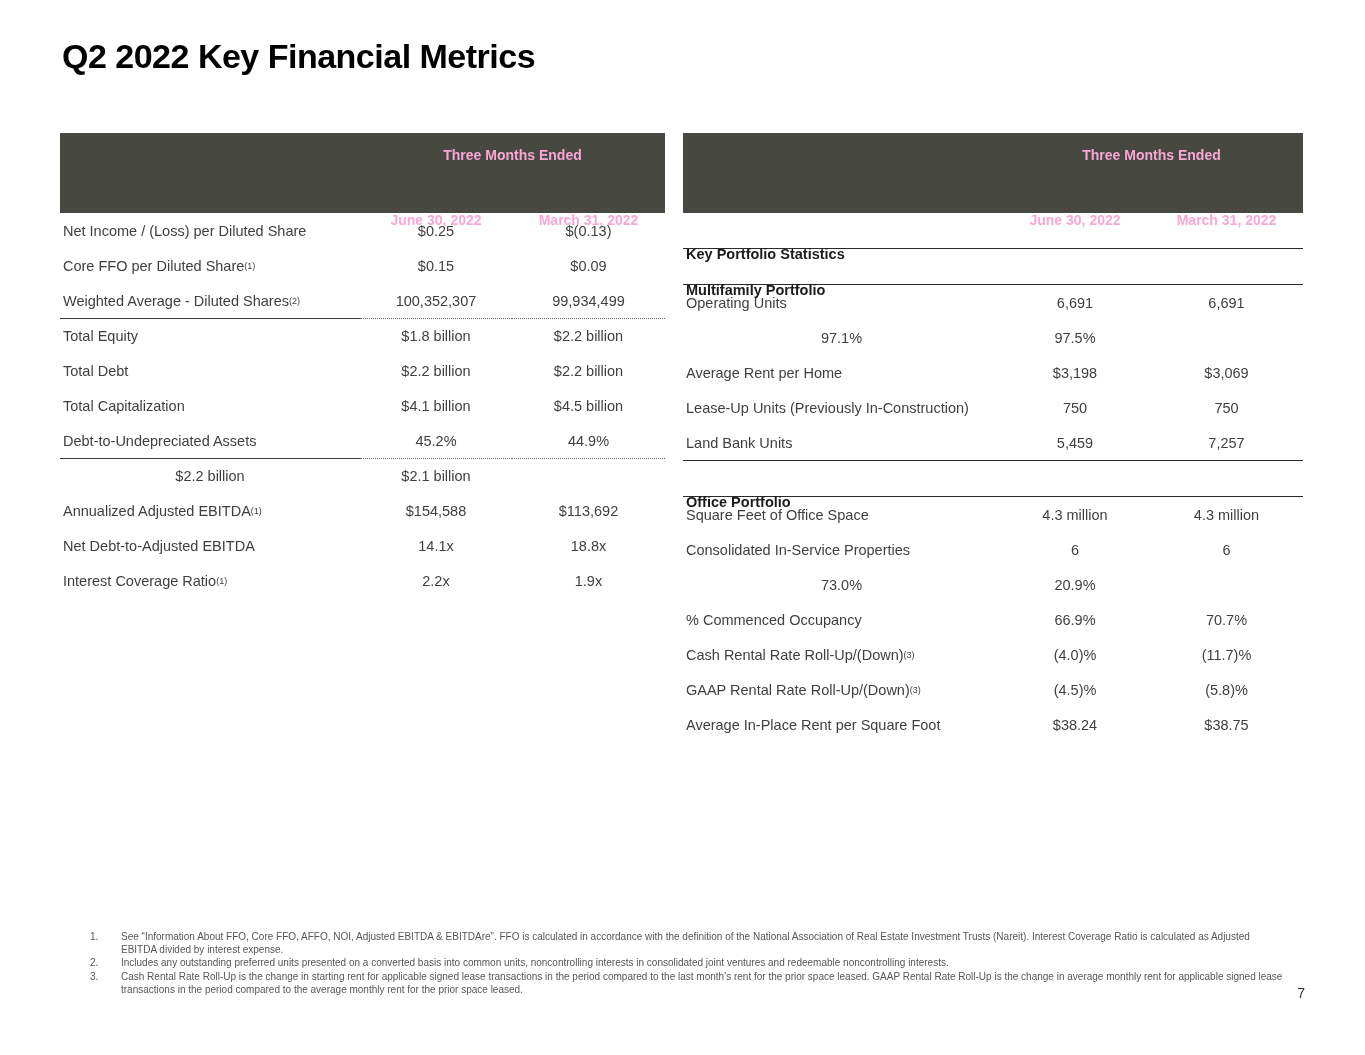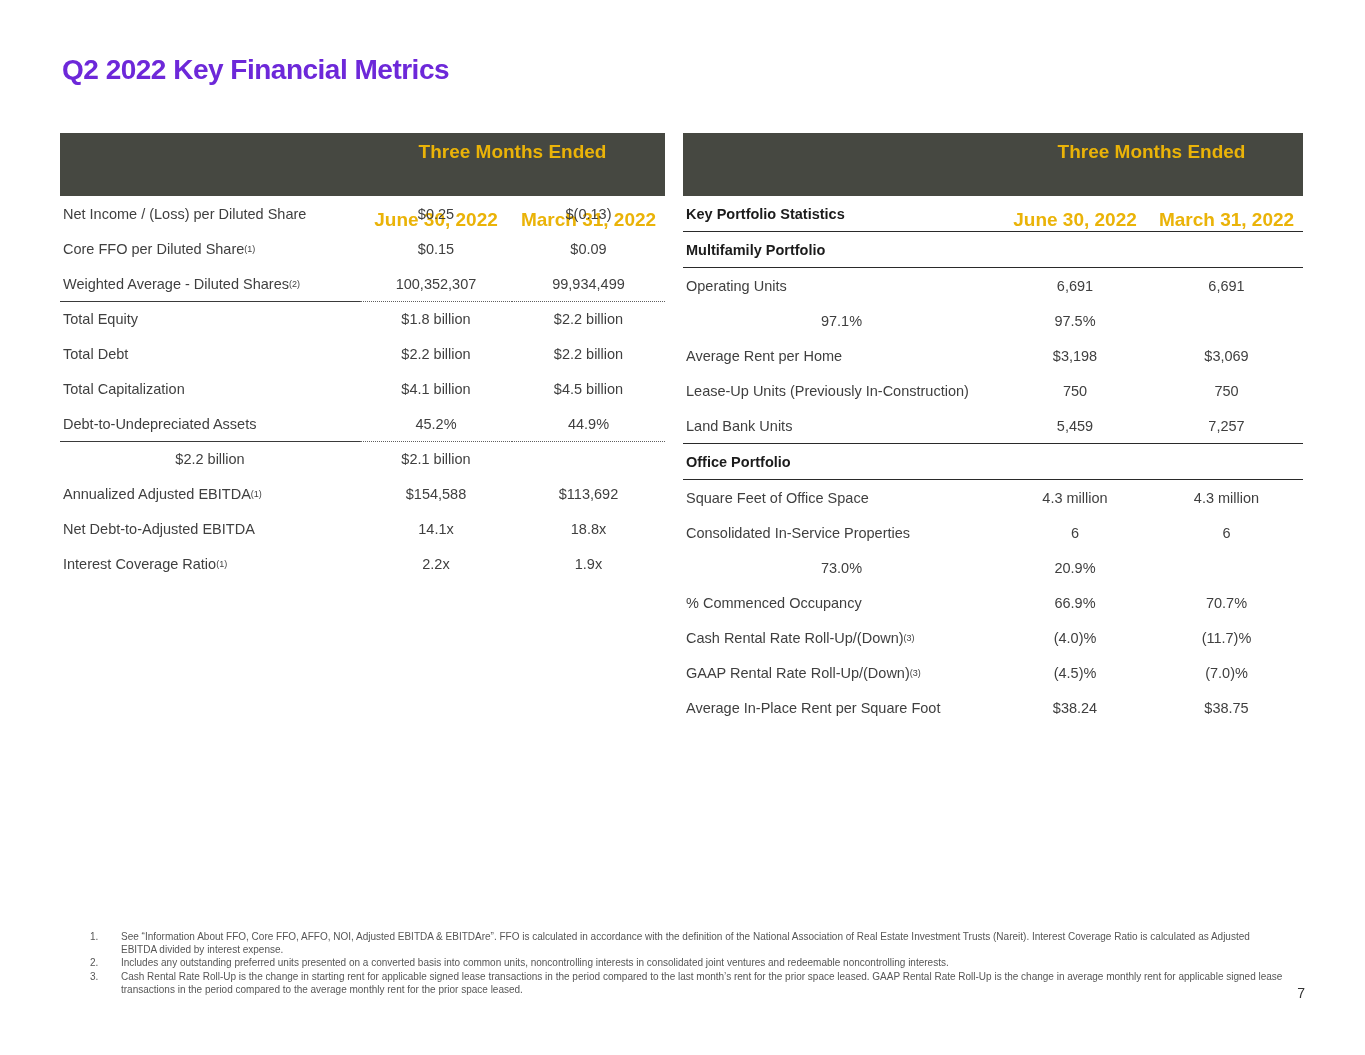--- a/index.html
+++ b/index.html
@@ -11,42 +11,42 @@
   #slide {
     position: relative;
     width: 1365px;
     height: 1055px;
     background: #ffffff;
     overflow: hidden;
   }
   #page-title {
     position: absolute;
     left: 62px;
-    top: 54px;
-    font-size: 28px;
+    top: 37px;
+    font-size: 34px;
     font-weight: 700;
-    color: #6d28d9;
+    color: #000000;
     letter-spacing: -0.5px;
   }
   .fin-table {
     position: absolute;
     top: 133px;
   }
   #left-table  { left: 60px;  width: 605px; }
   #right-table { left: 683px; width: 620px; }
 
   #left-table  .grid { display: grid; grid-template-columns: 300px 152px 153px; }
   #right-table .grid { display: grid; grid-template-columns: 317px 150px 153px; }
 
   .table-header {
     background: var(--header-bg, #464841);
-    color: #eab308;
-    height: 63px;
+    color: #f9a8d4;
+    height: 80px;
     font-weight: 700;
-    font-size: 19px;
+    font-size: 14px;
   }
   .table-header .hrow1 { height: 31px; }
   .table-header .hrow2 { height: 32px; margin-top: 40px; }
   .table-header .cell {
     display: flex;
     align-items: center;
     justify-content: center;
   }
   .table-header .hrow1 .cell { align-items: flex-end; padding-bottom: 1px; }
   .table-header .span-two { grid-column: 2 / span 2; }
@@ -69,21 +69,21 @@
   
   .row.divider .cell-label { border-bottom: 1.5px solid #3a3a3a; }
   .row.divider .cell-val   { border-bottom: 1.5px dotted #5f5f5f; }
   
   .row.line-after { border-bottom: 1.5px solid #2a2a2a; }
   .row.section {
     font-weight: 700;
     color: #1b1b1b;
     border-bottom: 1.5px solid #2a2a2a;
   }
-  .row.section .cell-label { grid-column: 1 / span 3; }
+  .row.section .cell-label { grid-column: 1 / span 3; margin-top: 23px; }
 
   #footnotes {
     position: absolute;
     left: 90px;
     top: 930px;
     width: 1200px;
     font-size: 10px;
     line-height: 13.2px;
     color: #565656;
   }
@@ -242,21 +242,21 @@
           <div class="cell-val">70.7%</div>
         </div>
         <div class="grid row">
           <div class="cell-label">Cash Rental Rate Roll-Up/(Down)<sup>(3)</sup></div>
           <div class="cell-val">(4.0)%</div>
           <div class="cell-val">(11.7)%</div>
         </div>
         <div class="grid row">
           <div class="cell-label">GAAP Rental Rate Roll-Up/(Down)<sup>(3)</sup></div>
           <div class="cell-val">(4.5)%</div>
-          <div class="cell-val">(7.0)%</div>
+          <div class="cell-val">(5.8)%</div>
         </div>
         <div class="grid row">
           <div class="cell-label">Average In-Place Rent per Square Foot</div>
           <div class="cell-val">$38.24</div>
           <div class="cell-val">$38.75</div>
         </div>
       </div>
   </div>
 
   <div id="footnotes">

